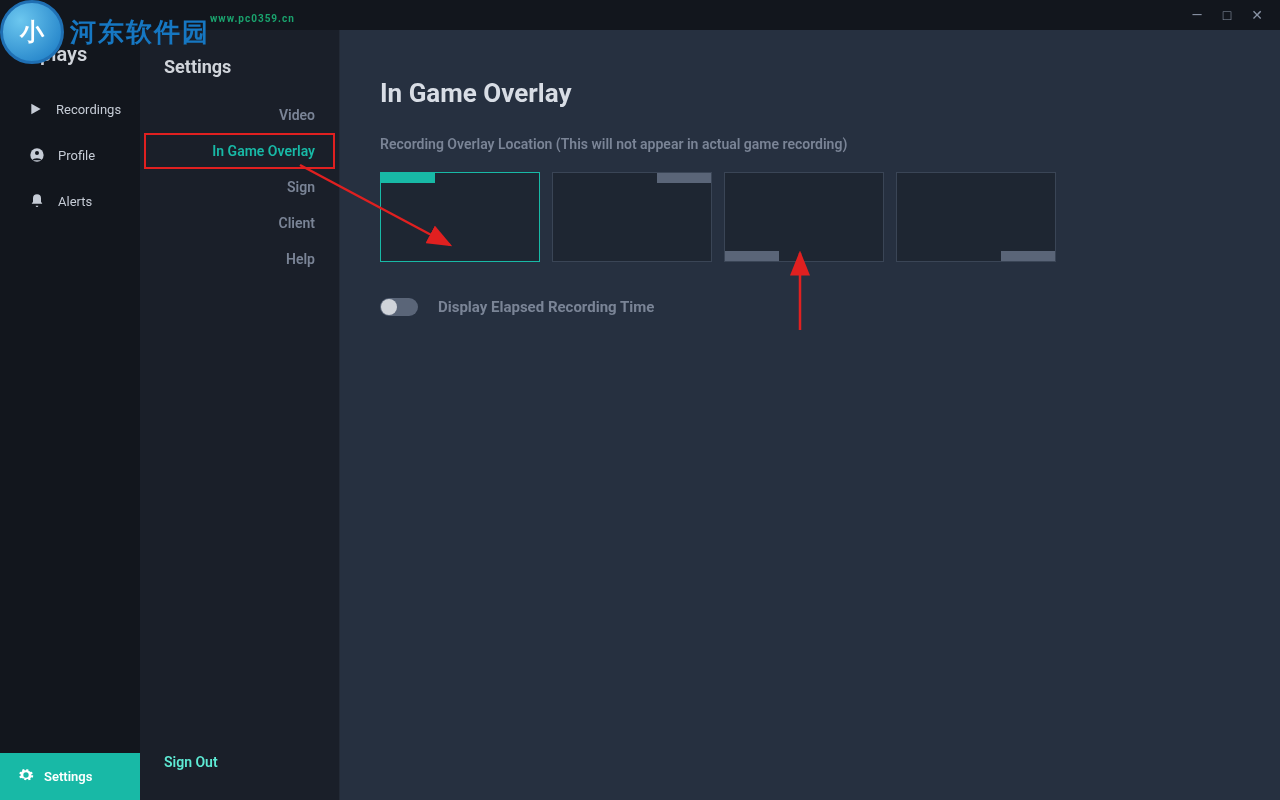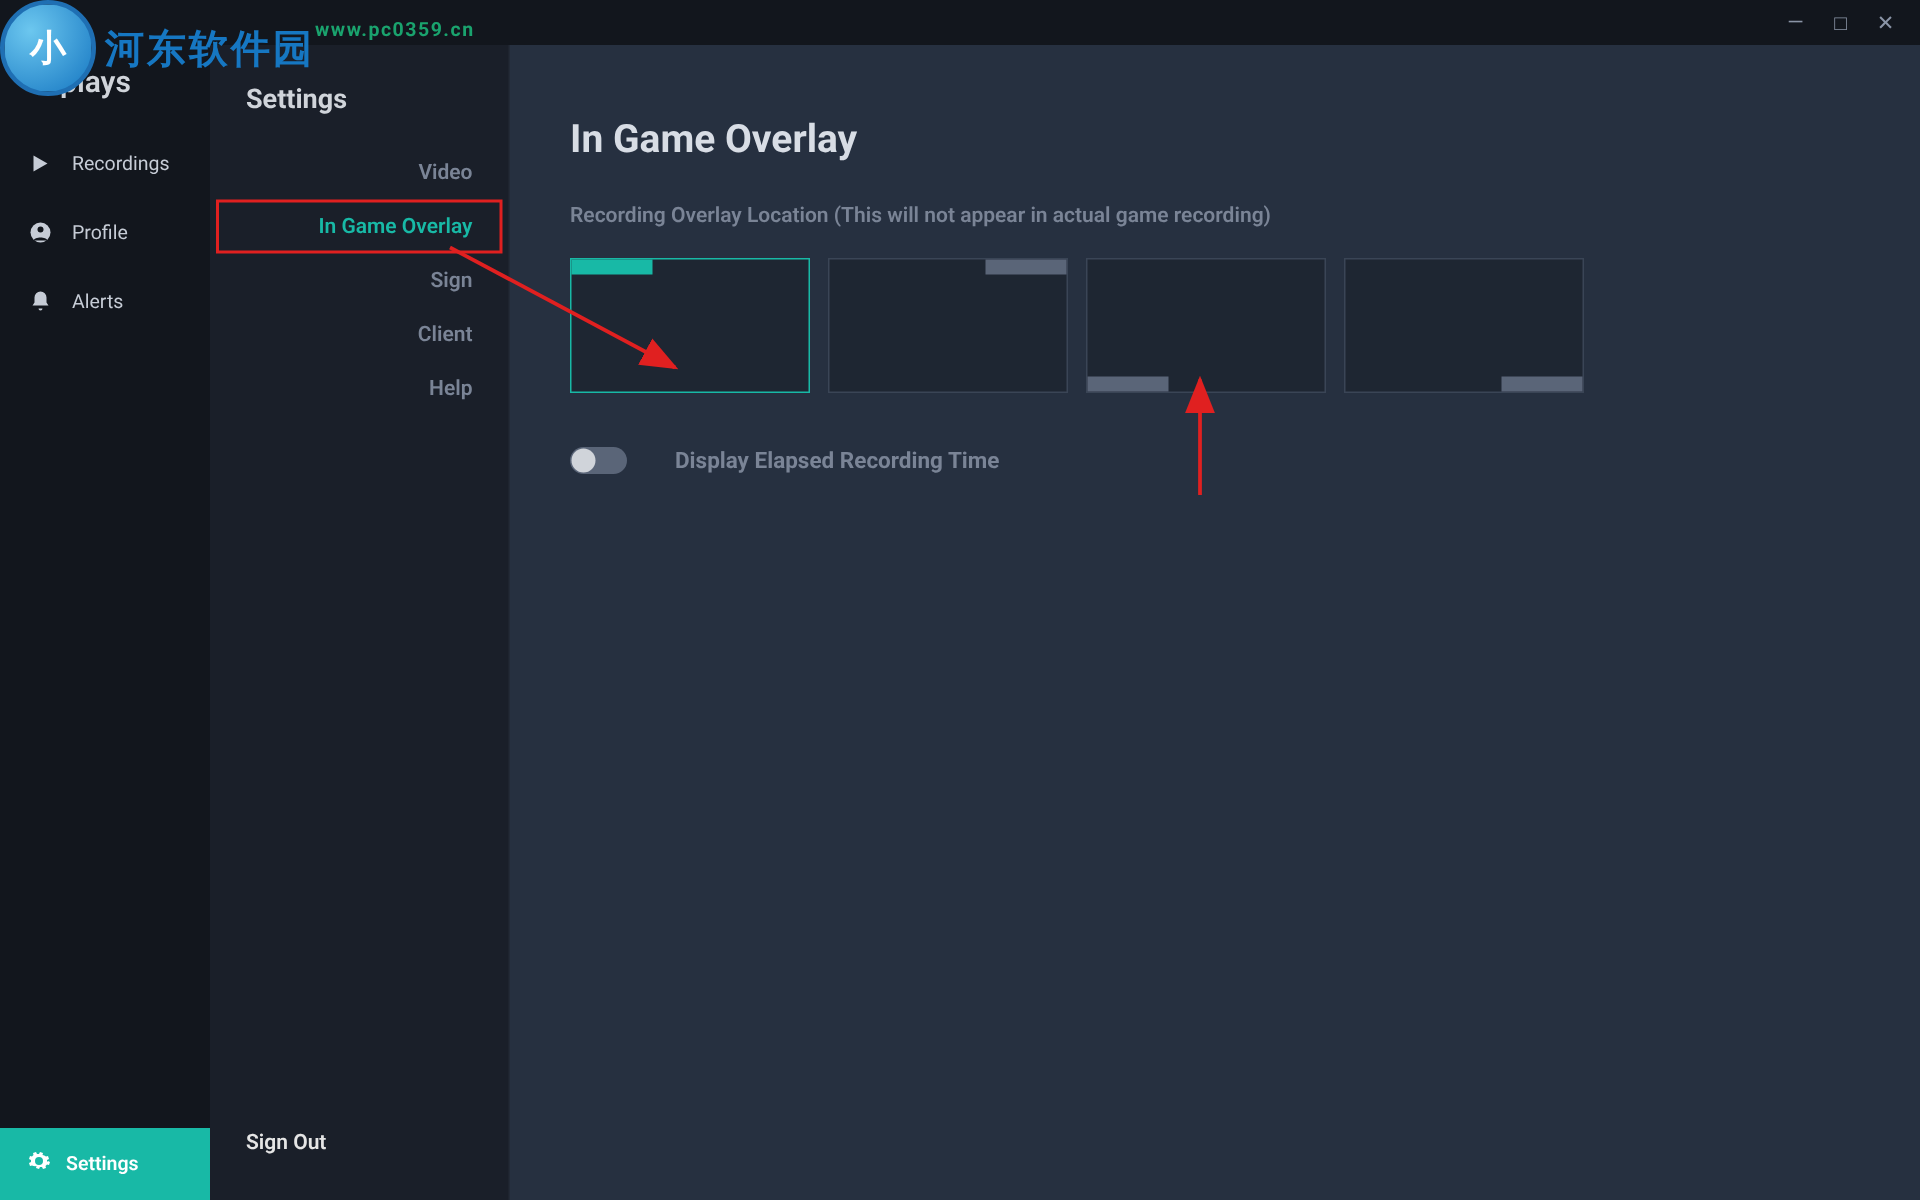--- a/index.html
+++ b/index.html
@@ -6,55 +6,55 @@
 body { width: 1280px; height: 800px; background: #1a1f29; color: #8a94a6; overflow: hidden; position: relative; }
 
 .titlebar { height: 30px; background: #12161d; display: flex; justify-content: flex-end; align-items: center; padding: 0 8px; }
 .titlebar .win-btn { width: 30px; height: 24px; display: flex; align-items: center; justify-content: center; color: #8a94a6; font-size: 14px; cursor: pointer; }
 
 .app-body { display: flex; height: calc(800px - 30px); }
 
 .primary-nav { width: 140px; background: #12161d; display: flex; flex-direction: column; position: relative; }
 .logo { padding: 12px 16px 20px; color: #d0d4da; font-size: 20px; font-weight: 600; display: flex; align-items: center; gap: 6px; }
 .logo-mark { width: 18px; height: 18px; display: inline-block; }
-.nav-item { display: flex; align-items: center; gap: 12px; padding: 14px 18px; color: #c6ccd6; font-size: 13px; cursor: pointer; }
+.nav-item { display: flex; align-items: center; gap: 12px; padding: 14px 28px; color: #c6ccd6; font-size: 13px; cursor: pointer; }
 .nav-item .nav-ico { width: 18px; height: 18px; display: flex; align-items: center; justify-content: center; }
 .nav-settings { position: absolute; bottom: 0; left: 0; right: 0; background: #18b9a6; color: #fff; display: flex; align-items: center; gap: 10px; padding: 14px 18px; font-size: 13px; font-weight: 600; cursor: pointer; }
 
 .secondary-nav { width: 200px; background: #1a1f29; display: flex; flex-direction: column; padding-top: 20px; border-right: 1px solid #232a36; }
 .sec-title { color: #d0d4da; font-size: 18px; font-weight: 700; padding: 6px 24px 20px; }
 .sec-item { padding: 10px 24px; color: #7a8496; font-size: 14px; font-weight: 600; cursor: pointer; text-align: right; }
 .sec-item.active { color: #18b9a6; border: 2px solid #e02020; margin: 0 4px; padding: 8px 18px; }
-.sec-footer { margin-top: auto; padding: 20px 24px 30px; color: #e5e5e5; font-size: 14px; font-weight: 600; cursor: pointer; }
+.sec-footer { margin-top: auto; padding: 20px 24px 30px; color: #5eead4; font-size: 14px; font-weight: 600; cursor: pointer; }
 
 .content { flex: 1; background: #263040; padding: 48px 40px; position: relative; }
 .page-title { color: #d8dde5; font-size: 26px; font-weight: 700; margin-bottom: 28px; }
 .section-label { color: #7a8496; font-size: 14px; font-weight: 600; margin-bottom: 20px; }
 
 .tile-row { display: flex; gap: 12px; margin-bottom: 36px; }
 .tile { width: 160px; height: 90px; background: #1e2632; border: 1px solid #3a4556; position: relative; cursor: pointer; }
 .tile.selected { border-color: #18b9a6; }
 .tile .bar { position: absolute; width: 54px; height: 10px; background: #5a6578; }
 .tile.selected .bar { background: #18b9a6; }
 .tile.tl .bar { top: 0; left: 0; }
 .tile.tr .bar { top: 0; right: 0; }
 .tile.bl .bar { bottom: 0; left: 0; }
 .tile.br .bar { bottom: 0; right: 0; }
 
-.toggle-row { display: flex; align-items: center; gap: 32px; }
+.toggle-row { display: flex; align-items: center; gap: 20px; }
 .toggle { width: 38px; height: 18px; background: #5a6578; border-radius: 10px; position: relative; cursor: pointer; }
 .toggle::after { content: ""; position: absolute; left: 1px; top: 1px; width: 16px; height: 16px; background: #d0d4da; border-radius: 50%; }
 .toggle-label { color: #7a8496; font-size: 15px; font-weight: 700; }
 
 
 .watermark { position: absolute; top: 0; left: 0; display: flex; align-items: center; gap: 6px; z-index: 20; }
 .wm-ball { width: 64px; height: 64px; border-radius: 50%; background: radial-gradient(circle at 30% 30%, #6cc7ef, #1677c2); display: flex; align-items: center; justify-content: center; font-size: 24px; font-weight: 900; color: #fff; border: 3px solid #1f6fb3; }
 .wm-txt { display: flex; flex-direction: row; }
 .wm-cn { font-size: 26px; font-weight: 900; color: #1677c2; letter-spacing: 2px; }
-.wm-url { font-size: 13px; font-weight: 700; color: #1aa36e; letter-spacing: 1px; margin-top: -2px; }
+.wm-url { font-size: 10px; font-weight: 700; color: #1aa36e; letter-spacing: 1px; margin-top: -2px; }
 
 
 .arrow-svg { position:absolute; pointer-events:none; z-index:15; }
 </style>
 </head>
 <body>
 
 <div class="watermark">
   <div class="wm-ball">小</div>
   <div class="wm-txt">

